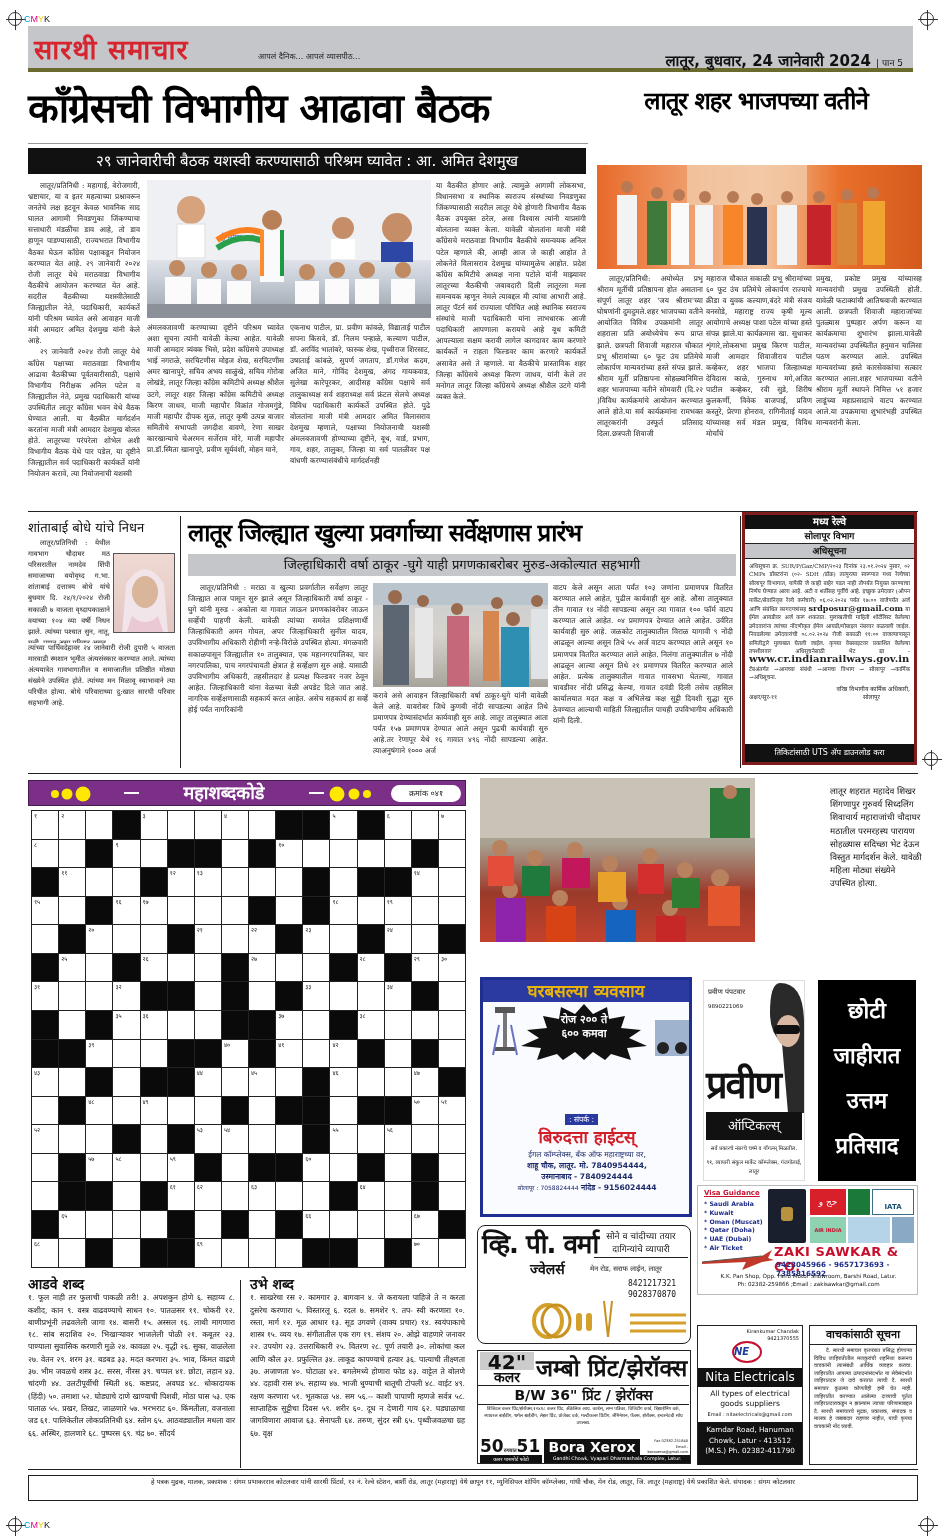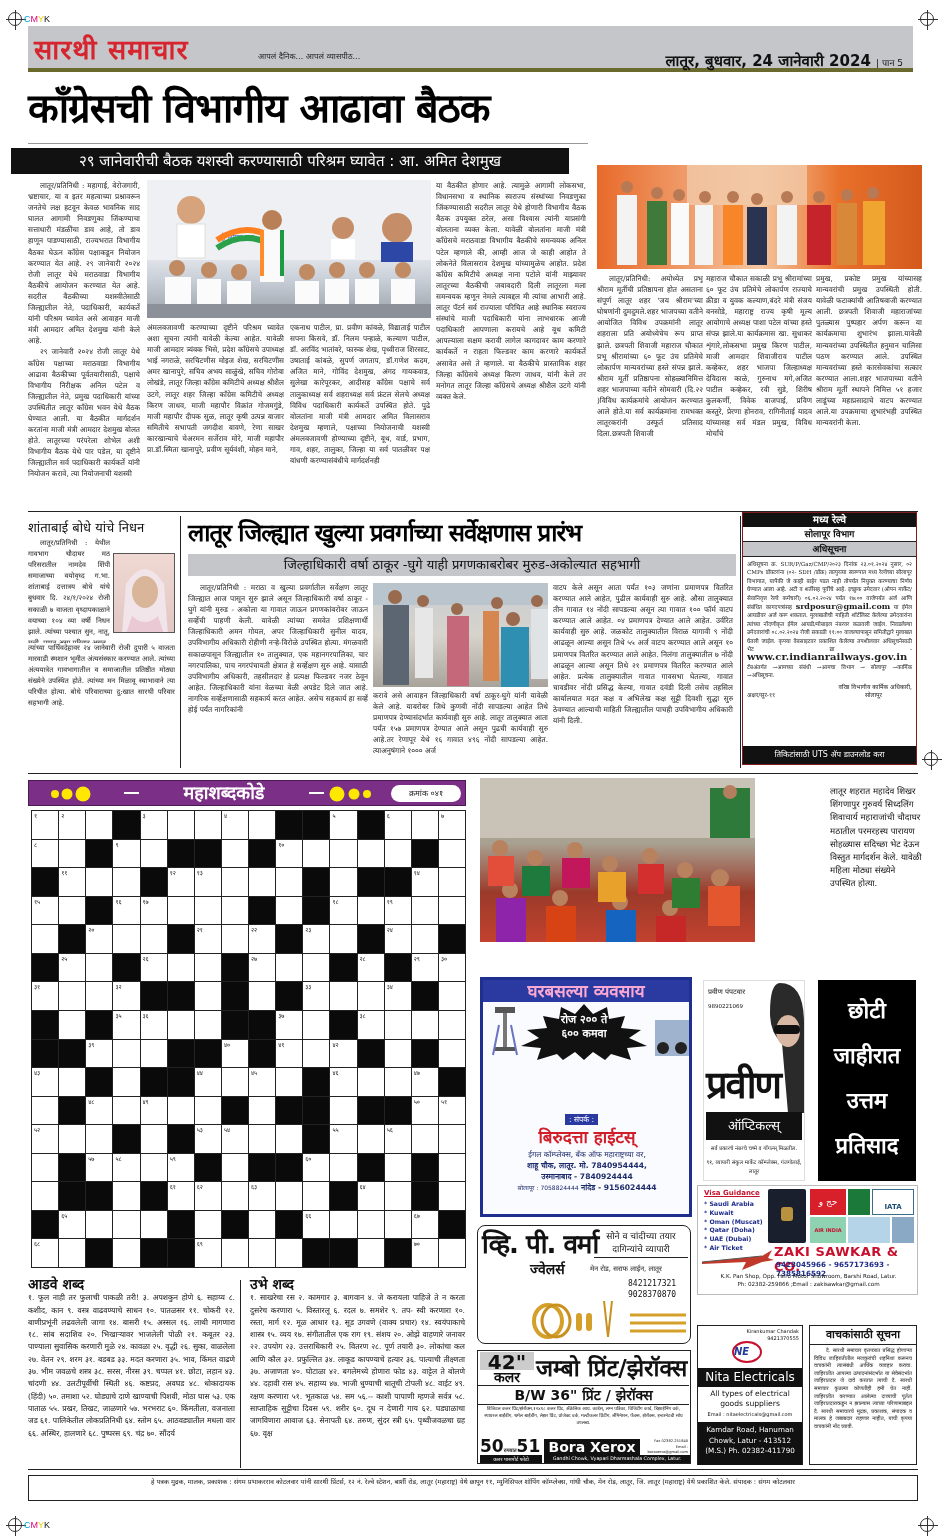--- a/index.html
+++ b/index.html
@@ -37,21 +37,21 @@
 <div class="reg" style="left:920px;top:12px"></div>
 
 <div class="abs masthead">
   <div class="mast-title">सारथी समाचार</div>
   <div class="mast-tag">आपलं दैनिक... आपलं व्यासपीठ...</div>
   <div class="mast-date"><span style="font-size:15px;font-weight:bold">लातूर, बुधवार, 24 जानेवारी 2024</span> <span>| पान 5</span></div>
 </div>
 
 <div class="abs h1" style="left:28px;top:82px;width:558px;font-size:40px;line-height:52px;white-space:nowrap">काँग्रेसची विभागीय आढावा बैठक</div>
 <div class="abs rule" style="left:28px;top:143px;width:560px;height:1px;background:#999"></div>
-<div class="abs blackbar" style="left:11px;top:148px;width:558px;height:26px;font-size:15px;line-height:26px;font-weight:normal;white-space:nowrap">२९ जानेवारीची बैठक यशस्वी करण्यासाठी परिश्रम घ्यावेत : आ. अमित देशमुख</div>
+<div class="abs blackbar" style="left:28px;top:148px;width:558px;height:26px;font-size:15px;line-height:26px;font-weight:normal;white-space:nowrap">२९ जानेवारीची बैठक यशस्वी करण्यासाठी परिश्रम घ्यावेत : आ. अमित देशमुख</div>
 
 <div class="abs col" style="left:28px;top:180px;width:112px;height:325px">
     <p>लातूर/प्रतिनिधी : महागाई, बेरोजगारी, भ्रष्टाचार, या व इतर महत्वाच्या प्रश्नावरून जनतेचे लक्ष हटवून केवळ भावनिक साद घालत आगामी निवडणुका जिंकण्याचा सत्ताधारी मंडळींचा डाव आहे, तो डाव हाणून पाडण्यासाठी, राज्यभरात विभागीय बैठका घेऊन काँग्रेस पक्षाकडून नियोजन करण्यात येत आहे. २९ जानेवारी २०२४ रोजी लातूर येथे मराठवाडा विभागीय बैठकीचे आयोजन करण्यात येत आहे. सदरील बैठकीच्या यशस्वीतेसाठी जिल्ह्यातील नेते, पदाधिकारी, कार्यकर्ते यांनी परिश्रम घ्यावेत असे आवाहन माजी मंत्री आमदार अमित देशमुख यांनी केले आहे.</p>
     <p>२९ जानेवारी २०२४ रोजी लातूर येथे काँग्रेस पक्षाच्या मराठवाडा विभागीय आढावा बैठकीच्या पूर्वतयारीसाठी, पक्षाचे विभागीय निरीक्षक अनिल पटेल व जिल्ह्यातील नेते, प्रमुख पदाधिकारी यांच्या उपस्थितीत लातूर काँग्रेस भवन येथे बैठक घेण्यात आली. या बैठकीत मार्गदर्शन करतांना माजी मंत्री आमदार देशमुख बोलत होते. लातूरच्या परंपरेला शोभेल अशी विभागीय बैठक येथे पार पडेल, या दृष्टीने जिल्ह्यातील सर्व पदाधिकारी कार्यकर्ते यांनी नियोजन करावे, त्या नियोजनाची यशस्वी</p>
   </div>
 
 <div class="abs photo" style="left:147px;top:180px;width:284px;height:138px;background:linear-gradient(180deg,#e9ecf2 0%,#f3f4f7 45%,#c9cfd8 72%,#9aa0a8 100%)">
   <svg width="284" height="138" viewBox="0 0 284 138">
     <rect x="0" y="0" width="284" height="80" fill="#eef0f4"></rect>
     <circle cx="44" cy="30" r="14" fill="#d6a37c"></circle>
@@ -92,20 +92,21 @@
     <p style="text-indent:0">अंमलबजावणी करण्याच्या दृष्टीने परिश्रम घ्यावेत अशा सूचना त्यांनी यावेळी केल्या आहेत. यावेळी माजी आमदार त्र्यंबक भिसे, प्रदेश काँग्रेसचे उपाध्यक्ष भाई नगराळे, सरचिटणीस मोइज शेख, सरचिटणीस अमर खानापुरे, सचिव अभय साळुंखे, सचिव गोरोबा लोखंडे, लातूर जिल्हा काँग्रेस कमिटीचे अध्यक्ष श्रीशैल उटगे, लातूर शहर जिल्हा काँग्रेस कमिटीचे अध्यक्ष किरण जाधव, माजी महापौर विक्रांत गोजमगुंडे, माजी महापौर दीपक सुळ, लातूर कृषी उत्पन्न बाजार समितीचे सभापती जगदीश बावणे, रेणा साखर कारखान्याचे चेअरमन सर्जेराव मोरे, माजी महापौर प्रा.डॉ.स्मिता खानापुरे, प्रवीण सूर्यवंशी, मोहन माने,</p>
   </div>
 <div class="abs col" style="left:290px;top:322px;width:140px;height:183px">
     <p style="text-indent:0">एकनाथ पाटील, प्रा. प्रवीण कांबळे, विद्याताई पाटील सपना किसवे, डॉ. निलम पन्हाळे, कल्याण पाटील, डॉ. अरविंद भातांबरे, फारुक शेख, पृथ्वीराज शिरसाट, उषाताई कांबळे, सुपर्ण जगताप, डॉ.गणेश कदम, अजित माने, गोविंद देशमुख, अंगद गायकवाड, सुलेखा कारेपूरकर, आदीसह काँग्रेस पक्षाचे सर्व तालुकाध्यक्ष सर्व शहराध्यक्ष सर्व फ्रंटल सेलचे अध्यक्ष विविध पदाधिकारी कार्यकर्ते उपस्थित होते. पुढे बोलतांना माजी मंत्री आमदार अमित विलासराव देशमुख म्हणाले, पक्षाच्या नियोजनाची यशस्वी अंमलबजावणी होण्याच्या दृष्टीने, बूथ, वार्ड, प्रभाग, गाव, शहर, तालुका, जिल्हा या सर्व पातळीवर पक्ष बांधणी करण्यासंबंधीचे मार्गदर्शनही</p>
   </div>
 <div class="abs col" style="left:436px;top:180px;width:150px;height:325px">
     <p style="text-indent:0">या बैठकीत होणार आहे. त्यामुळे आगामी लोकसभा, विधानसभा व स्थानिक स्वराज्य संस्थांच्या निवडणुका जिंकण्यासाठी सदरील लातूर येथे होणारी विभागीय बैठक बैठक उपयुक्त ठरेल, असा विश्वास त्यांनी याप्रसंगी बोलताना व्यक्त केला. यावेळी बोलतांना माजी मंत्री काँग्रेसचे मराठवाडा विभागीय बैठकीचे समन्वयक अनिल पटेल म्हणाले की, आम्ही आज जे काही आहोत ते लोकनेते विलासराव देशमुख यांच्यामुळेच आहोत. प्रदेश काँग्रेस कमिटीचे अध्यक्ष नाना पटोले यांनी माझ्यावर लातूरच्या बैठकीची जबाबदारी दिली लातूरला मला समन्वयक म्हणून नेमले त्याबद्दल मी त्यांचा आभारी आहे. लातूर पॅटर्न सर्व राज्याला परिचित आहे स्थानिक स्वराज्य संस्थांचे माजी पदाधिकारी यांना लाभधारक आजी पदाधिकारी आपणाला करायचे आहे बूथ कमिटी आपल्याला सक्षम करावी लागेल कागदावर काम करणारे कार्यकर्ते न राहता फिल्डवर काम करणारे कार्यकर्ते असावेत असे ते म्हणाले. या बैठकीचे प्रास्ताविक शहर जिल्हा काँग्रेसचे अध्यक्ष किरण जाधव, यांनी केले तर मनोगत लातूर जिल्हा काँग्रेसचे अध्यक्ष श्रीशैल उटगे यांनी व्यक्त केले.</p>
   </div>
 
 <div class="abs h1" style="left:596px;top:86px;width:320px;text-align:center;font-size:24px;line-height:30px;font-weight:bold">
+  <div>लातूर शहर भाजपच्या वतीने</div>
 </div>
 <div class="abs photo" style="left:597px;top:165px;width:325px;height:104px;background:linear-gradient(90deg,#e86a2a,#f0a070 30%,#f5c6a0 50%,#e8702a 75%,#d45a1c)">
   <svg width="325" height="104" viewBox="0 0 325 104">
     <rect x="90" y="0" width="120" height="40" fill="#f1c9a8" opacity="0.8"></rect>
     <g fill="#b77a55">
         <circle cx="30" cy="22" r="6"></circle>
         <circle cx="60" cy="28" r="6"></circle>
         <circle cx="82" cy="30" r="6"></circle>
         <circle cx="108" cy="32" r="6"></circle>
         <circle cx="136" cy="32" r="6"></circle>
@@ -180,21 +181,21 @@
   </svg>
 </div>
 <div class="abs col" style="left:373px;top:690px;width:175px;height:78px">
     <p style="text-indent:0">करावे असे आवाहन जिल्हाधिकारी वर्षा ठाकूर-घुगे यांनी यावेळी केले आहे. याबरोबर जिथे कुणबी नोंदी सापडल्या आहेत तिथे प्रमाणपत्र देण्यासंदर्भात कार्यवाही सुरु आहे. लातूर तालुक्यात आता पर्यंत १५७ प्रमाणपत्र देण्यात आले असून पुढची कार्यवाही सुरु आहे.तर रेणापूर येथे १६ गावात ४९६ नोंदी सापडल्या आहेत. त्याअनुषंगाने १००० अर्ज</p>
   </div>
 <div class="abs col" style="left:553px;top:582px;width:180px;height:186px">
     <p style="text-indent:0">वाटप केले असून आता पर्यंत १०३ जणांना प्रमाणपत्र वितरित करण्यात आले आहेत, पुढील कार्यवाही सुरु आहे. औसा तालुक्यात तीन गावात १४ नोंदी सापडल्या असून त्या गावात १०० फॉर्म वाटप करण्यात आले आहेत. ०४ प्रमाणपत्र देण्यात आले आहेत. उर्वरित कार्यवाही सुरु आहे. जळकोट तालुक्यातील विराळ यागावी ९ नोंदी आढळून आल्या असून तिथे ५५ अर्ज वाटप करण्यात आले असून १० प्रमाणपत्र वितरित करण्यात आले आहेत. निलंगा तालुक्यातील ७ नोंदी आढळून आल्या असून तिथे २१ प्रमाणपत्र वितरित करण्यात आले आहेत. प्रत्येक तालुक्यातील गावात गावसभा घेतल्या, गावात चावडीवर नोंदी प्रसिद्ध केल्या, गावात दवंडी दिली तसेच तहसिल कार्यालयात मदत कक्ष व अभिलेख कक्ष सुट्टी दिवशी सुद्धा सुरु ठेवण्यात आल्याची माहिती जिल्ह्यातील पाचही उपविभागीय अधिकारी यांनी दिली.</p>
   </div>
 <div class="abs rule" style="left:740px;top:516px;width:1px;height:252px"></div>
 
-<div class="abs" style="left:742px;top:512px;width:175px;height:253px;border:1px solid #7f1d1d">
+<div class="abs" style="left:742px;top:512px;width:175px;height:253px;border:3px solid #7f1d1d">
   <div class="blackbar" style="height:14px;font-size:10px;line-height:14px">मध्य रेल्वे</div>
   <div style="text-align:center;font-size:9px;font-weight:bold;line-height:14px;border-bottom:1px solid #222">सोलापूर विभाग</div>
   <div style="text-align:center;font-size:9px;font-weight:bold;line-height:14px;background:#c4c6c9;border-bottom:1px solid #222">अधिसूचना</div>
   <div class="col" style="padding:3px 4px 0;font-size:5.6px;line-height:8.4px;height:175px">
     <span>अधिसूचना क्र. SUR/P/Gaz/CMP/२०२३ दिनांक २३.०१.२०२४ नुसार, ०२ CMPs डॉक्टरांना (०२- SDH /डॉक्र) तात्पुरत्या स्वरूपात मध्य रेल्वेच्या सोलापूर विभागात, यापैकी जे काही बाहेर पडत नाही तोपर्यंत नियुक्त करण्याचा निर्णय घेण्यात आला आहे. अटी व शर्तीसह पूर्वीचे आहे. इच्छुक उमेदवार (ओपन मार्केट/सेवानिवृत्त रेल्वे कर्मचारी) ०६.०२.२०२४ पर्यंत १७:०० वाजेपर्यंत अर्ज आणि संबंधित कागदपत्रांसह</span>
     <span style="font-size:8px;font-weight:bold">srdposur@gmail.com</span>
     <span>या ईमेल आयडीवर अर्ज करू शकतात. मुलाखतीची माहिती शॉर्टलिस्ट केलेल्या उमेदवारांना त्यांच्या नोंदणीकृत ईमेल आयडी/मोबाइल नंबरवर कळवली जाईल. निवडलेल्या उमेदवारांची ०८.०२.२०२४ रोजी सकाळी ११:०० वाजल्यापासून समितीद्वारे मुलाखत घेतली जाईल. कृपया वेबसाइटवर प्रकाशित केलेल्या तपशीलवार अधिसूचनेसाठी भेट द्या -</span>
     <span style="font-size:10px;font-weight:bold">www.cr.indianrailways.gov.in</span>
     <span>टॅबअंतर्गत →आमच्या संबंधी →आमचा विभाग → सोलापूर →कार्मिक →अधिसूचना.</span>
     <div style="text-align:right;font-size:6px;margin-top:3px">वरिष्ठ विभागीय कार्मिक अधिकारी,</div>
@@ -521,21 +522,21 @@
         <rect x="16" y="120" width="30" height="44" fill="#8e24aa"></rect>
         <rect x="66" y="128" width="30" height="36" fill="#d84315"></rect>
         <rect x="126" y="132" width="30" height="32" fill="#1565c0"></rect>
         <rect x="176" y="138" width="30" height="26" fill="#c62828"></rect>
       </g>
   </svg>
 </div>
 <div class="abs" style="left:830px;top:785px;width:92px;font-size:8.6px;line-height:13.2px;color:#111">लातूर शहरात महादेव शिखर शिंगणापुर गुरुवर्य सिध्दलिंग शिवाचार्य महाराजांची चौदाघर मठातील परमरहस्य पारायण सोहळ्यास सदिच्छा भेट देऊन विस्तुत मार्गदर्शन केले. यावेळी महिला मोठ्या संख्येने उपस्थित होत्या.</div>
 
 <div class="abs" style="left:480px;top:977px;width:212px;height:240px;border:3px solid #1f2f8f;background:#fafbff">
-  <div style="background:#2a3aa0;color:#f9a8d4;text-align:center;font-size:17px;font-weight:bold;line-height:22px">घरबसल्या व्यवसाय</div>
+  <div style="background:#2a3aa0;color:#eab308;text-align:center;font-size:17px;font-weight:bold;line-height:22px">घरबसल्या व्यवसाय</div>
   <svg class="abs" style="left:8px;top:25px" width="28" height="52">
       <rect x="4" y="2" width="20" height="6" fill="#555"></rect>
       <rect x="12" y="8" width="4" height="34" fill="#777"></rect>
       <rect x="4" y="42" width="20" height="4" fill="#555"></rect>
       <path d="M2 50 L8 20 M26 50 L20 20" stroke="#6a74c2" stroke-width="2"></path>
     </svg>
   <svg class="abs" style="left:36px;top:24px" width="130" height="56" viewBox="0 0 130 56">
       <polygon points="65,0 74,10 88,3 90,15 106,12 102,24 122,26 110,34 128,42 108,44 112,56 92,50 86,56 74,48 65,56 56,48 44,56 38,50 18,56 22,44 2,42 20,34 8,26 28,24 24,12 40,15 42,3 56,10" fill="#111"></polygon>
     </svg>
   <div class="abs" style="left:60px;top:33px;width:82px;text-align:center;color:#fff;font-size:11px;font-weight:bold;line-height:14px">

